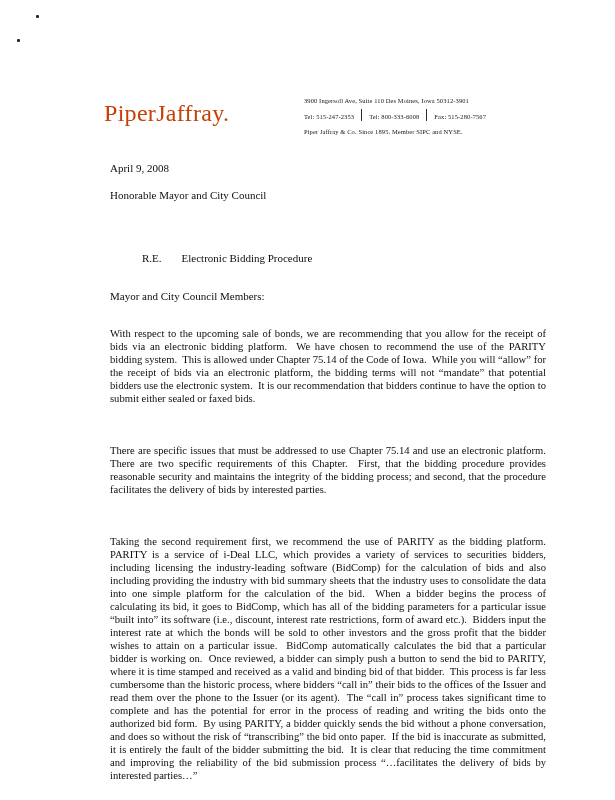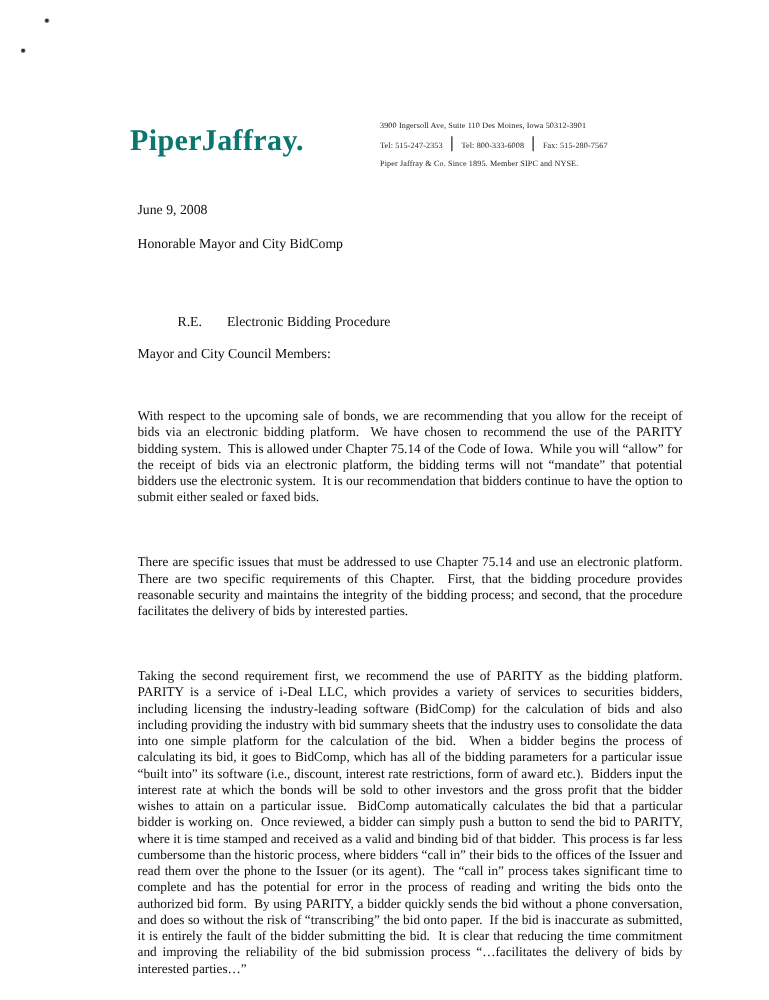--- a/index.html
+++ b/index.html
@@ -16,23 +16,23 @@
 
   .speck { position: absolute; background: #2a2a2a; border-radius: 1px; }
   .speck-1 { left: 36px; top: 15px; width: 3px; height: 3px; }
   .speck-2 { left: 17px; top: 39px; width: 3px; height: 3px; }
 
   .logo {
     position: absolute;
     left: 104px;
     top: 100px;
     font-size: 24px;
-    font-weight: bold;
+    font-weight: normal;
     letter-spacing: 0.3px;
-    color: #0f766e;
+    color: #c2410c;
   }
 
   .lh-right {
     position: absolute;
     left: 304px;
     top: 97px;
     width: 226px;
     font-size: 6.5px;
     line-height: 8px;
     color: #1c1c1c;
@@ -60,21 +60,21 @@
     position: absolute;
     left: 110px;
     top: 189px;
     font-size: 11px;
     line-height: 13.4px;
   }
 
   .re-line { position: absolute; left: 110px; top: 252px; font-size: 11px; margin-left: 32px; }
   .re-label { margin-right: 20px; }
 
-  .salutation { position: absolute; left: 110px; top: 277px; font-size: 11px; }
+  .salutation { position: absolute; left: 110px; top: 290px; font-size: 11px; }
 
   .body-text {
     position: absolute;
     left: 110px;
     top: 301px;
     width: 436px;
     font-size: 10.6px;
     line-height: 13px;
     text-align: justify;
     white-space: pre-wrap;
@@ -97,24 +97,24 @@
       <div class="lh-phones">
         <span>Tel: 515-247-2353</span>
         <span class="vdiv"></span>
         <span>Tel: 800-333-6008</span>
         <span class="vdiv"></span>
         <span>Fax: 515-280-7567</span>
       </div>
       <div class="lh-tagline">Piper Jaffray &amp; Co. Since 1895. Member SIPC and NYSE.</div>
     </div>
 
-    <div class="date-line">June 9, 2008</div>
+    <div class="date-line">April 9, 2008</div>
 
     <div class="recipient-block">
-      <div>Honorable Mayor and City BidComp</div>
+      <div>Honorable Mayor and City Council</div>
     </div>
 
     <div class="re-line">
       <span class="re-label">R.E.</span><span>Electronic Bidding Procedure</span>
     </div>
 
     <div class="salutation">Mayor and City Council Members:</div>
 
     <div class="body-text">
       <p>With respect to the upcoming sale of bonds, we are recommending that you allow for the receipt of bids via an electronic bidding platform.  We have chosen to recommend the use of the PARITY bidding system.  This is allowed under Chapter 75.14 of the Code of Iowa.  While you will “allow” for the receipt of bids via an electronic platform, the bidding terms will not “mandate” that potential bidders use the electronic system.  It is our recommendation that bidders continue to have the option to submit either sealed or faxed bids.</p>

